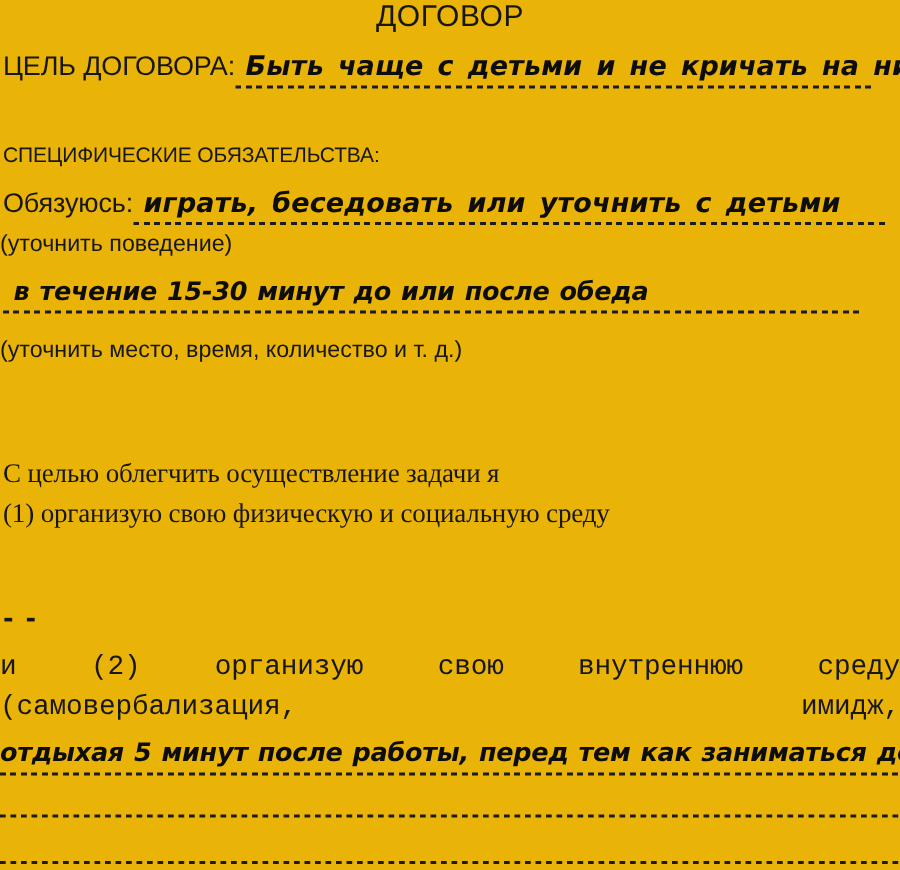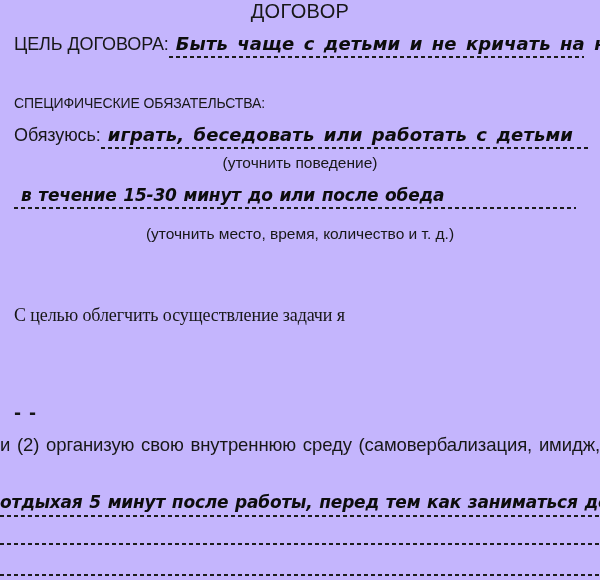--- a/index.html
+++ b/index.html
@@ -1,25 +1,25 @@
 <!DOCTYPE html>
 <html><head>
 <meta charset="utf-8">
 <style>
   * { margin:0; padding:0; box-sizing:border-box; }
   html,body { background:#ffffff; }
   .page {
     position:relative;
     width:600px; height:580px;
-    background:#c4b5fd;
+    background:#eab308;
     color:#171717;
     font-family:"Liberation Sans", sans-serif;
     overflow:hidden;
   }
-  .abs { position:absolute; left:14px; right:2px; }
+  .abs { position:absolute; left:2px; right:2px; }
 
   .title {
     left:0; right:0;
     text-align:center;
     font-size:20px;
     font-weight:500;
     letter-spacing:0.4px;
     line-height:22px;
   }
 
@@ -33,21 +33,20 @@
   .plain {
     font-size:18px;
     letter-spacing:-0.1px;
     line-height:22px;
     white-space:nowrap;
     font-family:Liberation Serif, serif;
   }
 
   .hint {
     left:0; right:0;
-    text-align:center;
     font-size:15.5px;
     line-height:19px;
   }
 
   .fillrow { display:flex; align-items:baseline; }
   .label {
     font-size:18px;
     letter-spacing:-0.1px;
     line-height:22px;
     white-space:nowrap;
@@ -89,20 +88,21 @@
   }
   .hand.tight { font-size:17px; letter-spacing:-0.2px; word-spacing:1px; }
 
   .justline {
     font-size:18.5px;
     letter-spacing:-0.1px;
     line-height:27px;
     text-align:justify;
     text-align-last:justify;
     white-space:nowrap0;
+    font-family:Liberation Mono, monospace;
   }
   .plainline {
     font-size:18.5px;
     letter-spacing:-0.1px;
     line-height:27px;
   }
 
   .contdash {
     font-family:"DejaVu Sans", sans-serif;
     font-weight:bold;
@@ -131,37 +131,38 @@
     <span class="fill trim14">
       <span class="hand">Быть чаще с детьми и не кричать на них.</span>
     </span>
   </div>
 
   <div class="abs heading" style="top:93px">СПЕЦИФИЧЕСКИЕ ОБЯЗАТЕЛЬСТВА:</div>
 
   <div class="abs fillrow" style="top:124px">
     <span class="label">Обязуюсь:</span>
     <span class="fill trim7">
-      <span class="hand">играть, беседовать или работать с детьми</span>
+      <span class="hand">играть, беседовать или уточнить с детьми</span>
     </span>
   </div>
 
   <div class="abs hint" style="top:153px">(уточнить поведение)</div>
 
   <div class="abs fillrow" style="top:184px">
     <span class="fill trim22">
       <span class="hand tight">в течение 15-30 минут до или после обеда</span>
     </span>
   </div>
 
   <div class="abs hint" style="top:224px">(уточнить место, время, количество и т. д.)</div>
 
 
   <div class="abs plain" style="top:304px">С целью облегчить осуществление задачи я</div>
 
+  <div class="abs plain" style="top:331px">(1) организую свою физическую и социальную среду</div>
 
 
   <div class="abs contdash" style="top:404px">- -</div>
 
   <div class="abs justline" style="top:431px; left:0; right:0;">и (2) организую свою внутреннюю среду (самовербализация, имидж,</div>
 
 
   <div class="abs fillblock" style="top:490px; left:0; right:0;">
     <span class="hand tight">отдыхая 5 минут после работы, перед тем как заниматься детьми</span>
   </div>

